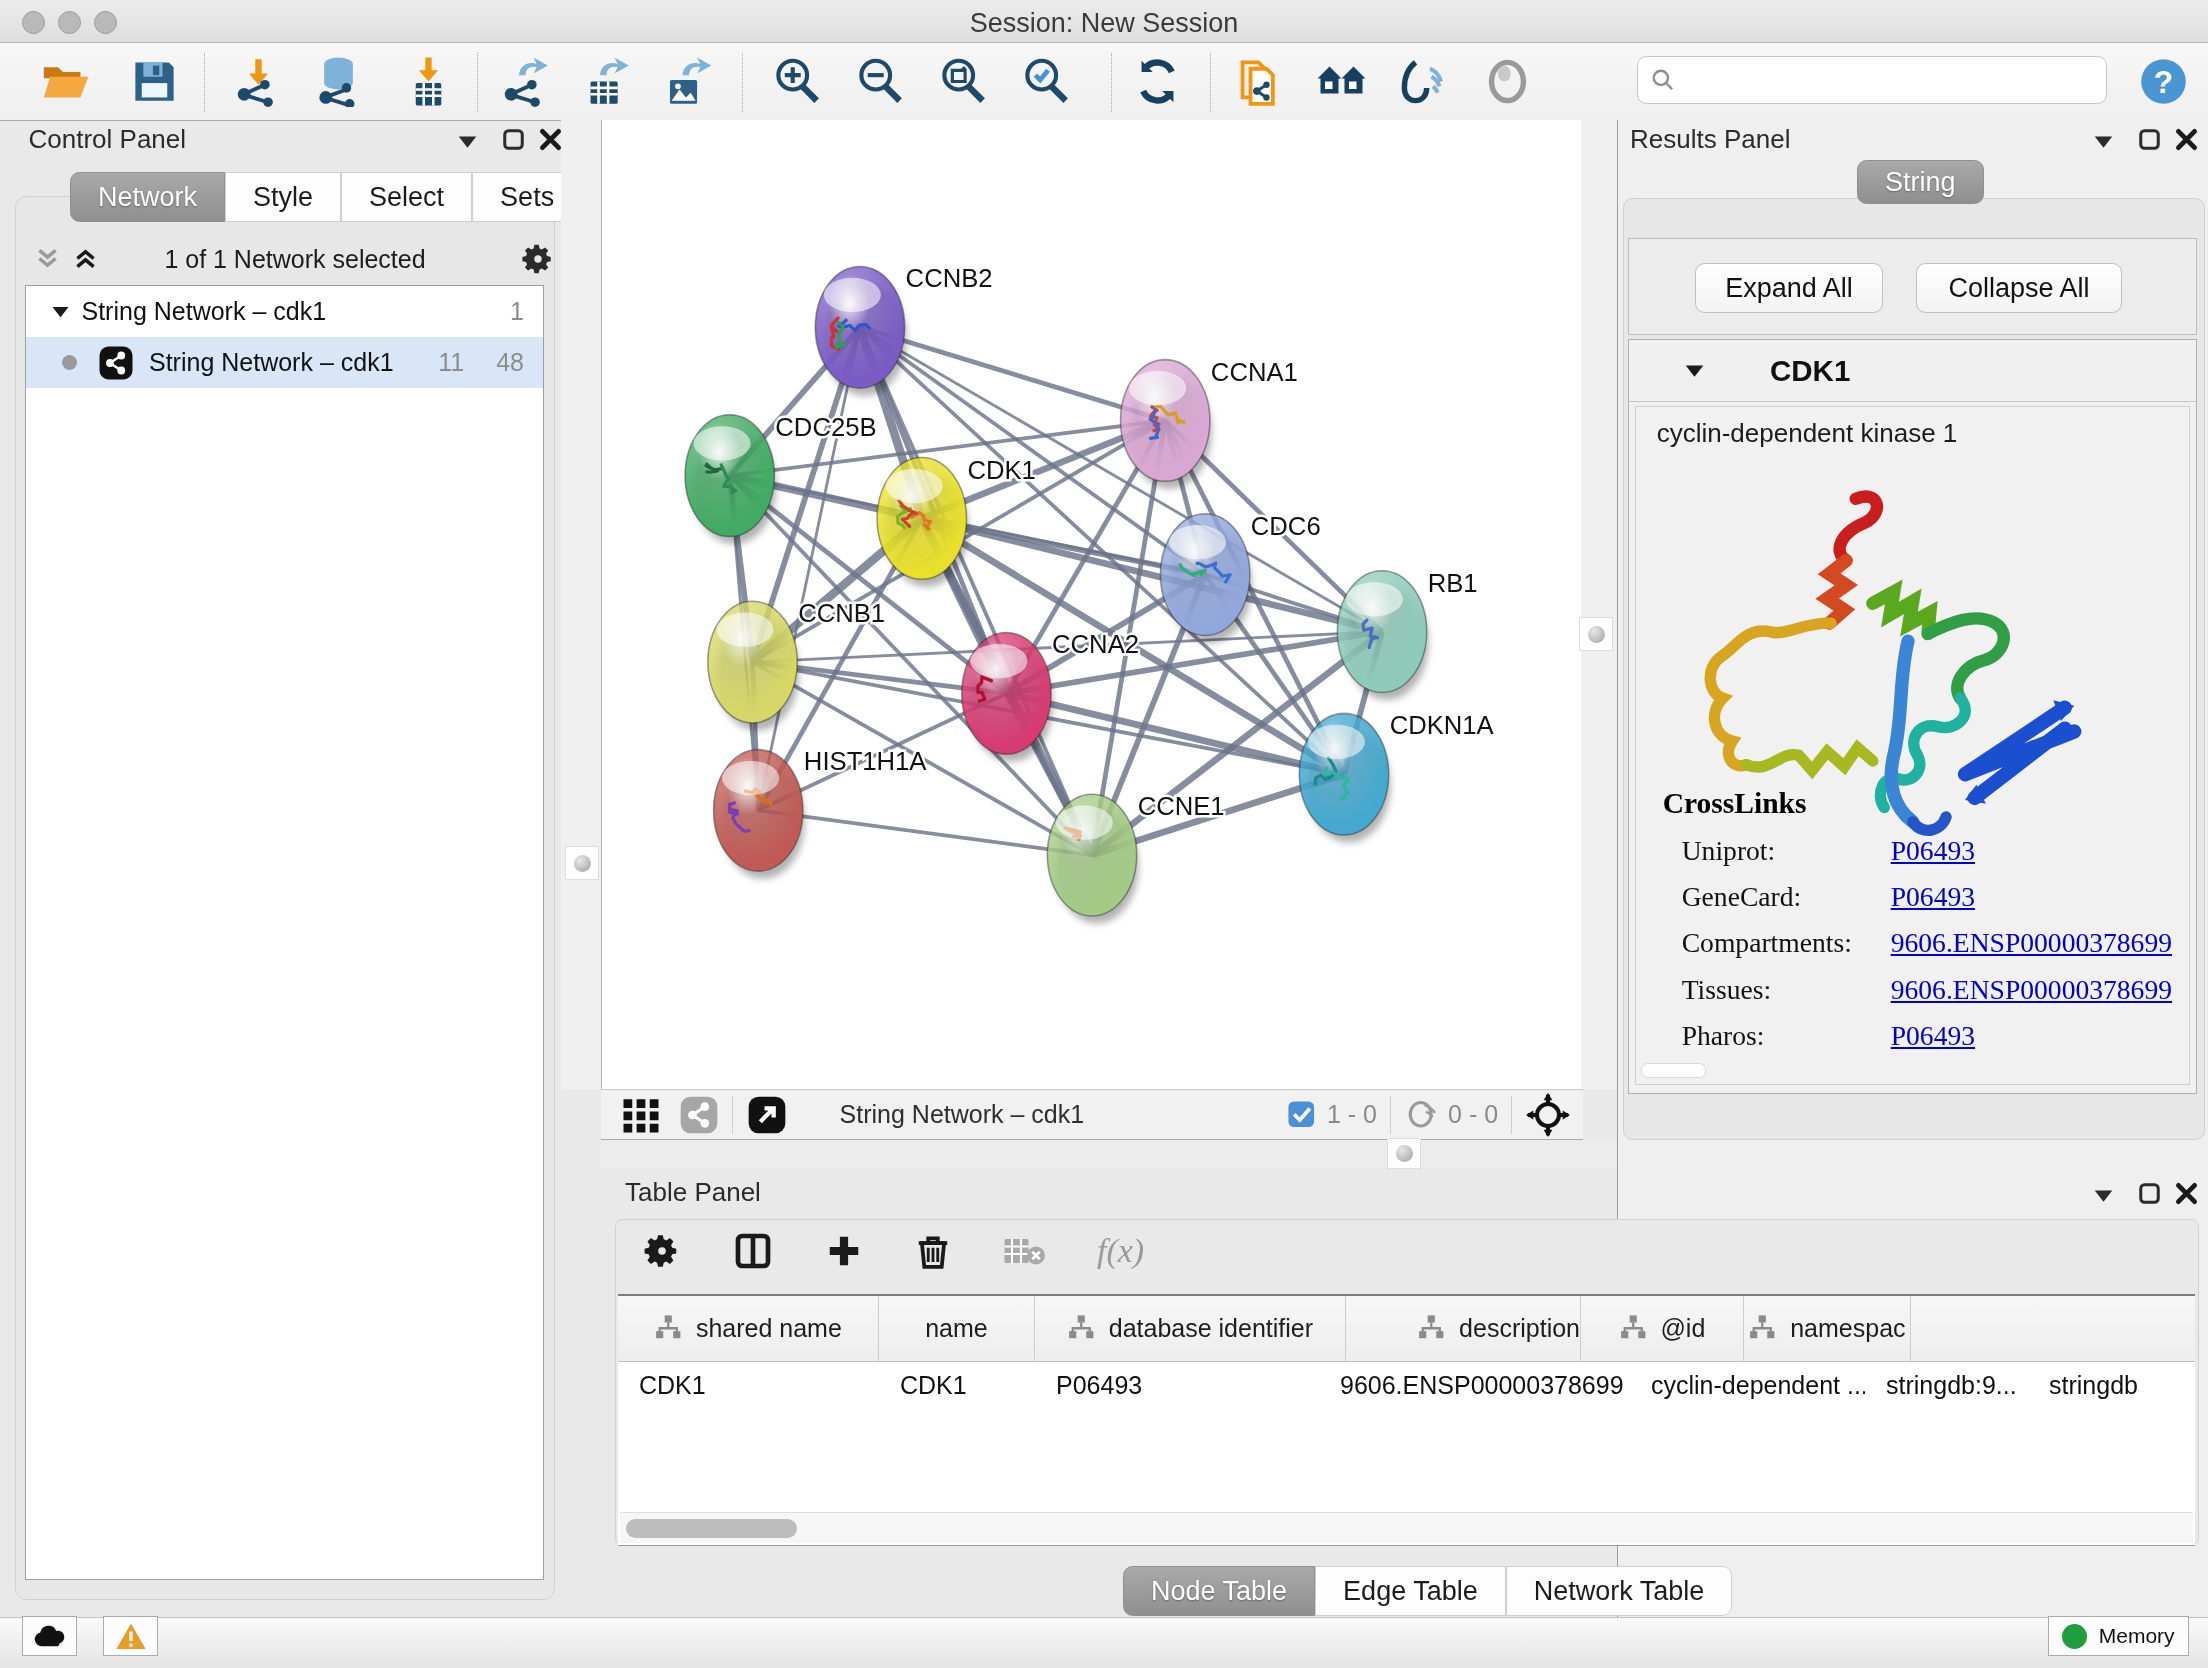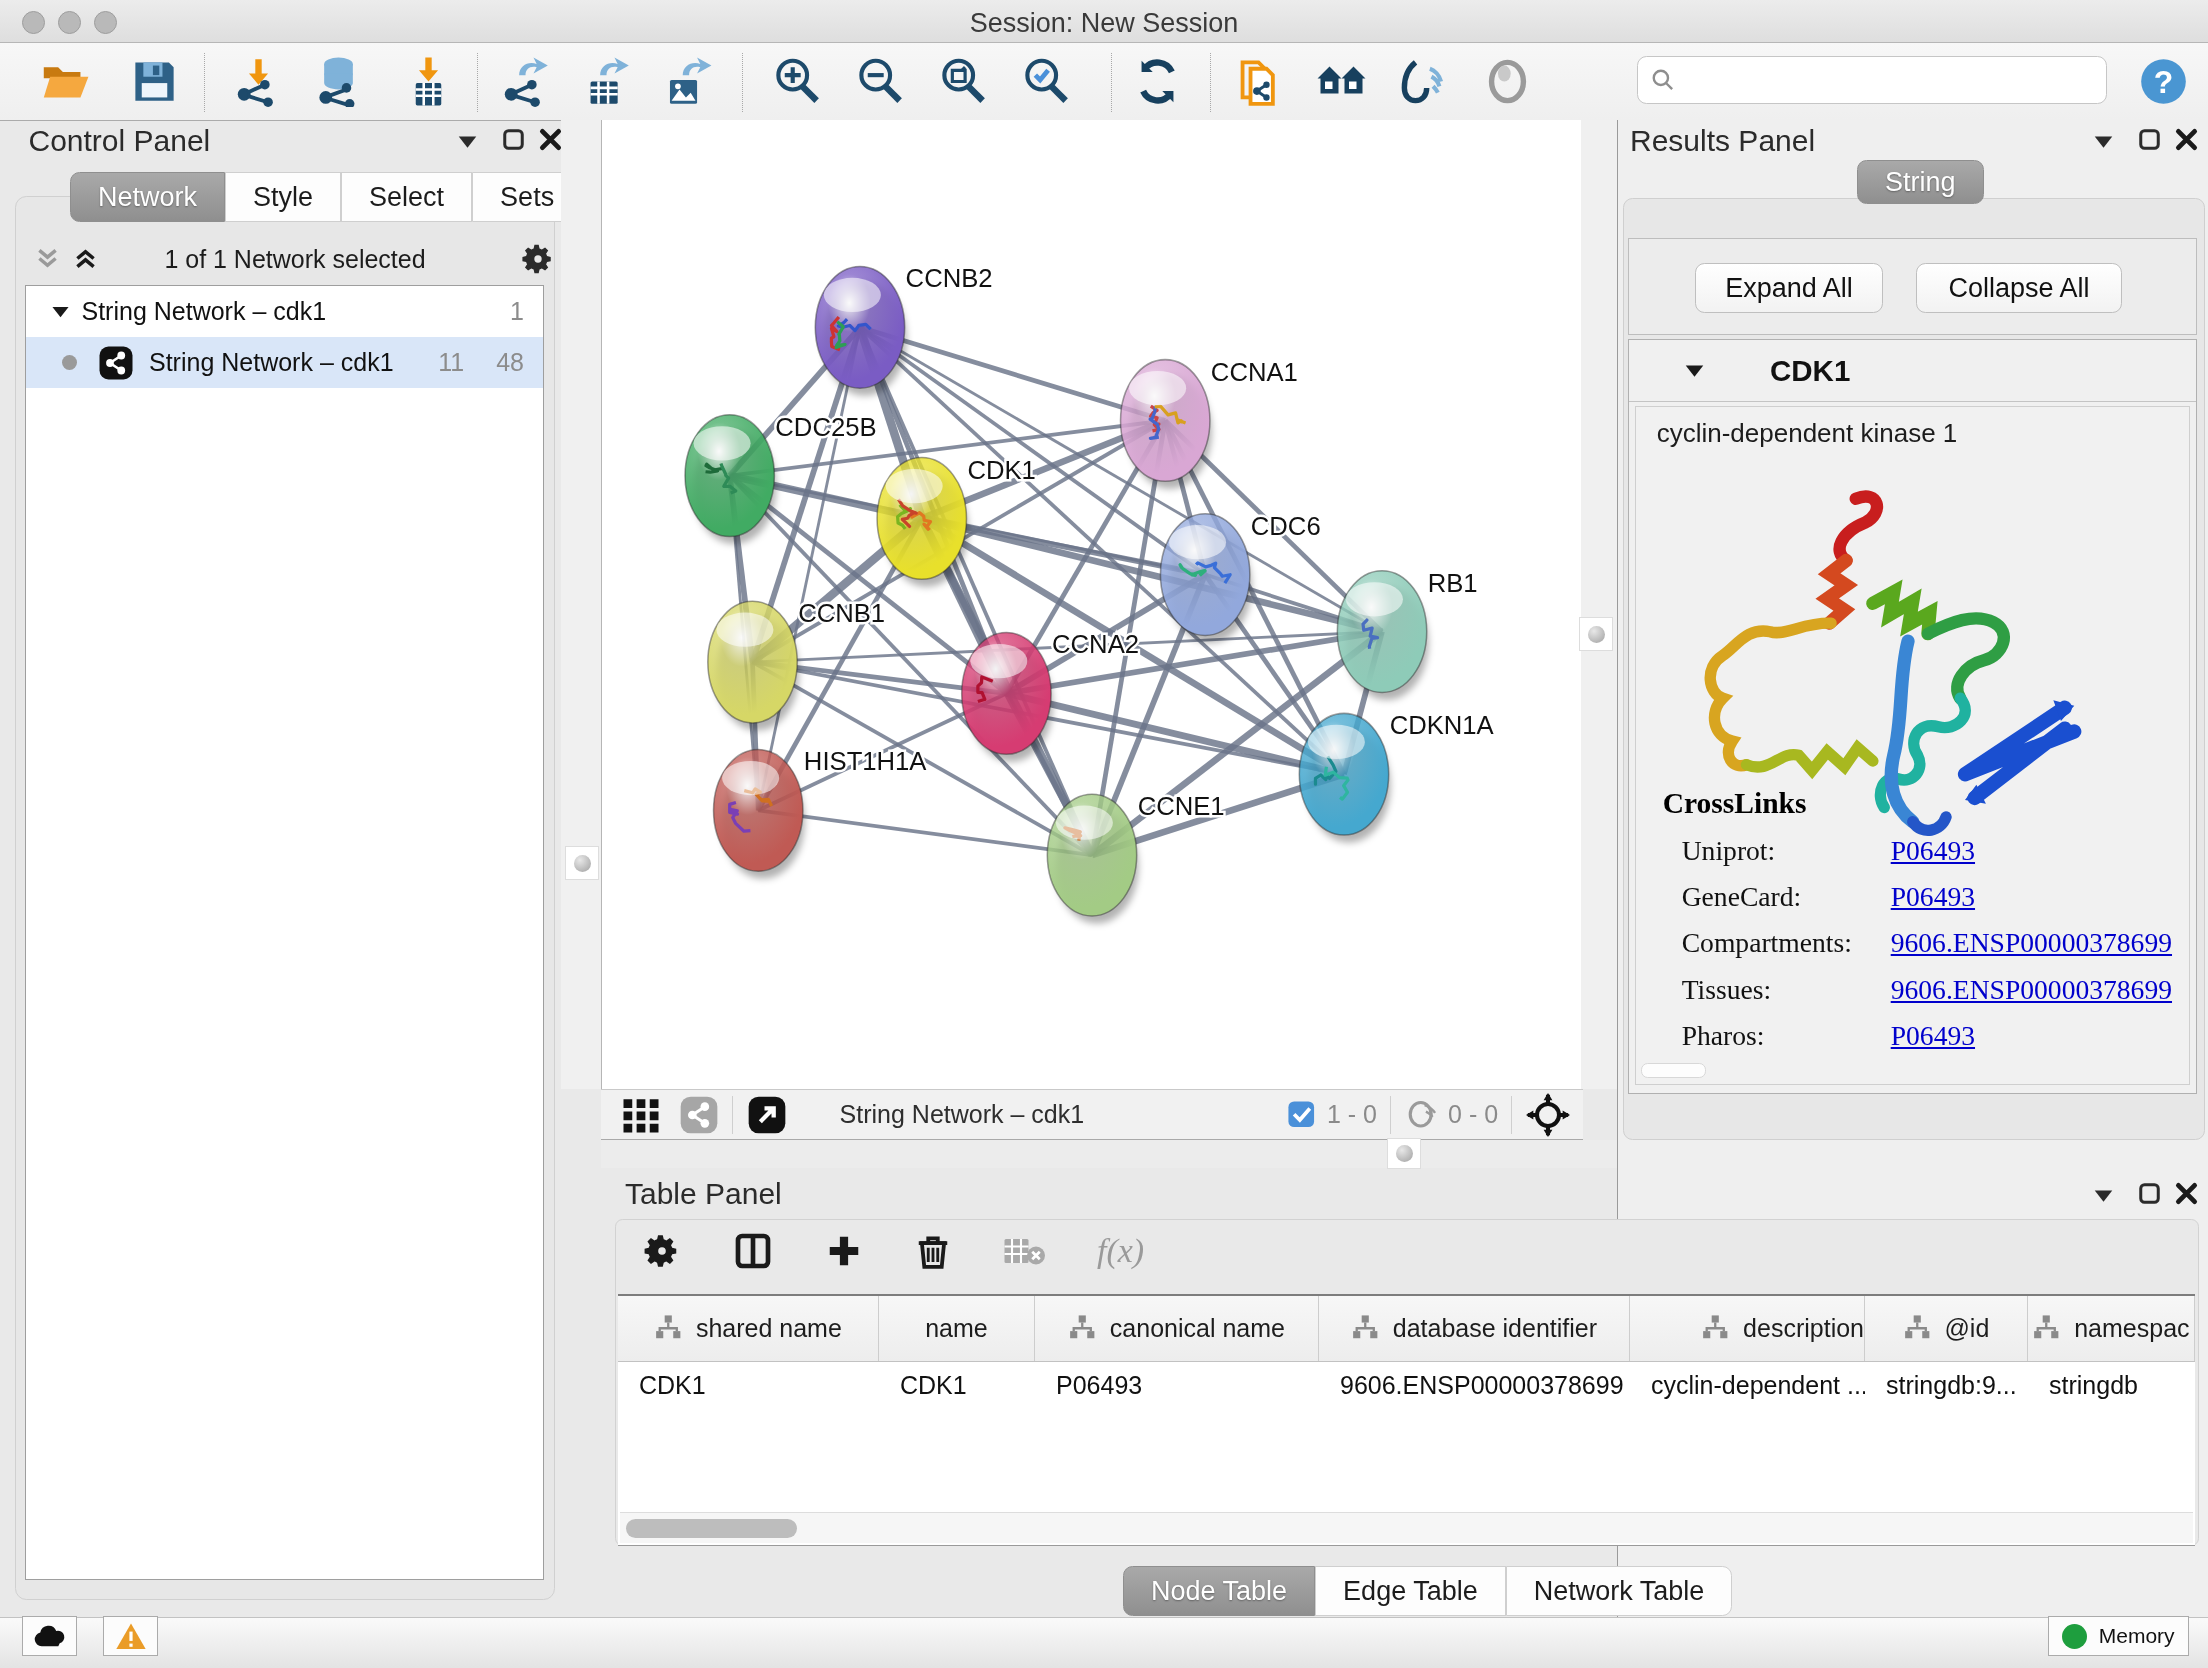--- a/index.html
+++ b/index.html
@@ -12,21 +12,21 @@
   .wbtn{width:21px;height:21px;border-radius:50%;background:#b9b9b9;border:1px solid #9e9e9e;top:10.5px;}
   #wtitle{width:100%;text-align:center;top:7.6px;font-size:27px;color:#3a3a3a;}
   
   #toolbar{left:0;top:43px;width:2208px;height:77px;background:linear-gradient(#f7f7f7,#efefef);
            border-bottom:1px solid #ababab;}
   .tbi{top:13.3px;width:51px;height:51px;display:flex;align-items:center;justify-content:center;cursor:pointer;}
   .tbsep{top:9.5px;width:0;height:59px;border-left:1.9px dotted #a8a8a8;}
   #searchbox{left:1637px;top:13.3px;width:470px;height:48px;background:#fff;border:1.9px solid #c6c6c6;
              border-radius:9.5px;display:flex;align-items:center;padding-left:11.4px;box-sizing:border-box;}
   
-  .phead{font-size:30px;color:#2b2b2b;}
+  .phead{font-size:26px;color:#2b2b2b;}
   .tab{display:inline-block;height:48px;line-height:48px;padding:0 27px;font-size:27px;background:#fdfdfd;
        color:#1c1c1c;border:1px solid #cfcfcf;text-align:center;}
   .tab.sel{background:linear-gradient(#a9a9a9,#8f8f8f);color:#fff;border-color:#8f8f8f;
            text-shadow:0 1px 1.9px rgba(0,0,0,.35);}
   .tab:first-child{border-radius:9.5px 0 0 9.5px;}
   .tab:last-child{border-radius:0 9.5px 9.5px 0;}
   
   #cp-card{left:15px;top:196px;width:538px;height:1402px;background:#e7e7e7;border:1px solid #d0d0d0;border-radius:11.4px;}
   #cp-list{left:25px;top:285px;width:519px;height:1295px;background:#fff;border:1.9px solid #9e9e9e;box-sizing:border-box;}
   .treerow{height:51px;display:flex;align-items:center;font-size:25px;color:#111;}
@@ -721,31 +721,20 @@
             <rect x="1.5" y="12" width="5" height="5"></rect>
             <rect x="13.5" y="12" width="5" height="5"></rect>
             <path d="M10 6v4M4 12v-2h12v2M10 8v0" stroke="#8a8a8a" stroke-width="1.6" fill="none"></path>
           </g>
         </svg>
         <span>shared name</span>
       </div>
       <div class="th" style="width: 156px;">
         <span>name</span>
       </div>
-      <div class="th" style="width: 284px;">
-        <svg width="28.5" height="28.5" viewBox="0 0 20 20">
-          <g fill="#8a8a8a">
-            <rect x="7.5" y="1" width="5" height="5"></rect>
-            <rect x="1.5" y="12" width="5" height="5"></rect>
-            <rect x="13.5" y="12" width="5" height="5"></rect>
-            <path d="M10 6v4M4 12v-2h12v2M10 8v0" stroke="#8a8a8a" stroke-width="1.6" fill="none"></path>
-          </g>
-        </svg>
-        <span>canonical name</span>
-      </div>
       <div class="th" style="width: 311px;">
         <svg width="28.5" height="28.5" viewBox="0 0 20 20">
           <g fill="#8a8a8a">
             <rect x="7.5" y="1" width="5" height="5"></rect>
             <rect x="1.5" y="12" width="5" height="5"></rect>
             <rect x="13.5" y="12" width="5" height="5"></rect>
             <path d="M10 6v4M4 12v-2h12v2M10 8v0" stroke="#8a8a8a" stroke-width="1.6" fill="none"></path>
           </g>
         </svg>
         <span>database identifier</span>

